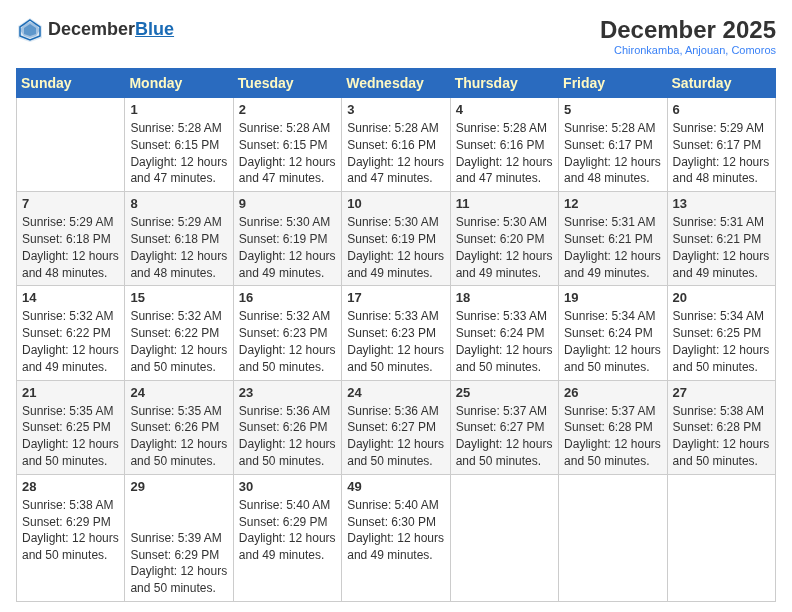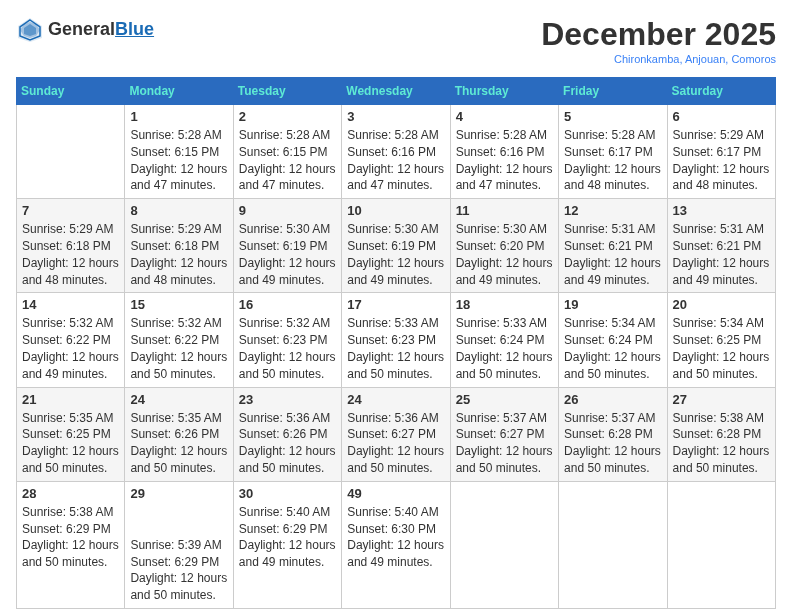--- a/index.html
+++ b/index.html
@@ -35,39 +35,39 @@
       text-decoration: underline;
     }
     .logo-icon {
       width: 28px;
       height: 28px;
     }
     .title-block {
       text-align: right;
     }
     .month-title {
-      font-size: 32px;
+      font-size: 24px;
       font-weight: bold;
       color: #333;
     }
     .subtitle {
       font-size: 11px;
       color: #3b82f6;
     }
     table {
       width: 100%;
       border-collapse: collapse;
       font-size: 11px;
     }
     thead tr th {
       background-color: #2a6bbf;
-      color: #5eead4;
+      color: #fef9c3;
       padding: 6px 4px;
       text-align: left;
-      font-size: 12px;
+      font-size: 14px;
       font-weight: bold;
       border: 1px solid #2a6bbf;
     }
     tbody tr td {
       border: 1px solid #ccc;
       vertical-align: top;
       padding: 4px 5px;
       width: 107px;
       min-height: 80px;
       height: 90px;
@@ -100,21 +100,21 @@
 <div class="header">
   <div class="logo">
     <svg class="logo-icon" viewBox="0 0 28 28" xmlns="http://www.w3.org/2000/svg">
       <polygon points="14,2 26,10 26,22 14,26 2,22 2,10" fill="#1a6bb5" opacity="0.15"></polygon>
       <polygon points="14,4 24,11 24,20 14,24 4,20 4,11" fill="none" stroke="#1a6bb5" stroke-width="1.5"></polygon>
       <polygon points="20,8 24,14 20,20 14,22 8,20 4,14 8,8 14,6" fill="#1a6bb5" opacity="0.3"></polygon>
       <polygon points="14,8 20,12 20,18 14,20 8,18 8,12" fill="#1a6bb5" opacity="0.5"></polygon>
     </svg>
     <div>
       <div>
-        <span class="logo-text-general">General</span><span class="logo-text-blue">Blue</span>
+        <span class="logo-text-general">December</span><span class="logo-text-blue">Blue</span>
       </div>
     </div>
   </div>
   <div class="title-block">
     <div class="month-title">December 2025</div>
     <div class="subtitle">Chironkamba, Anjouan, Comoros</div>
   </div>
 </div>
 
 <table>

